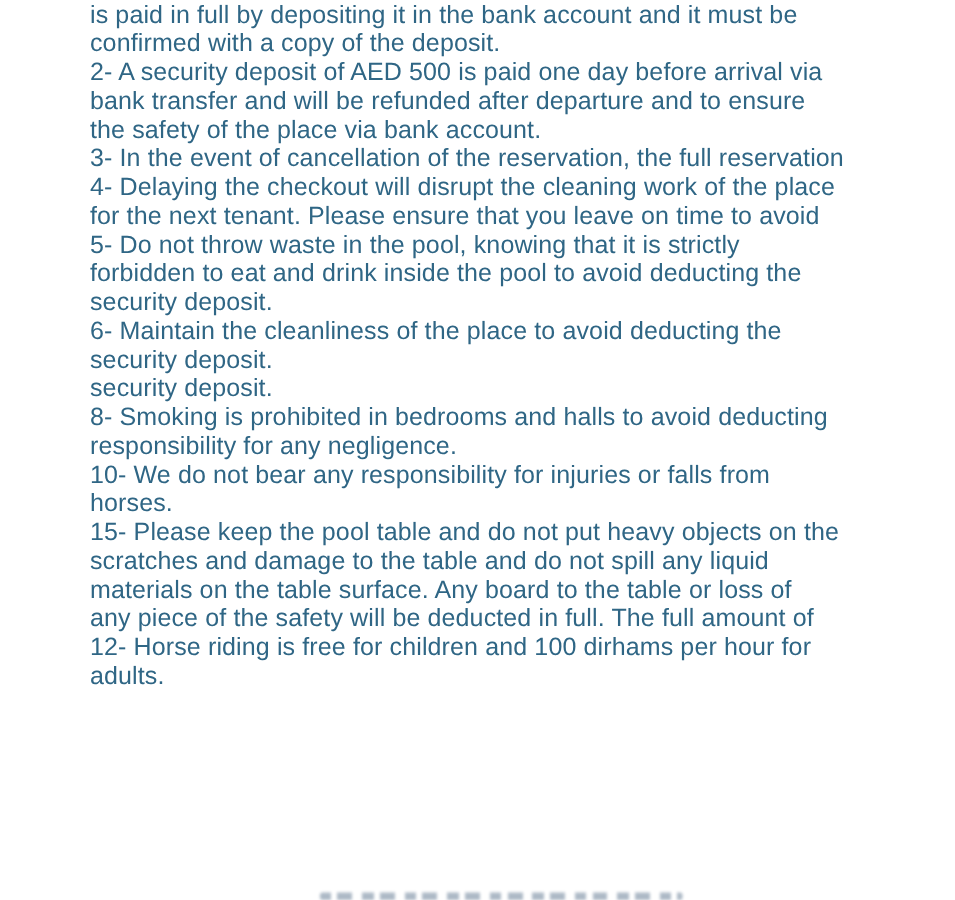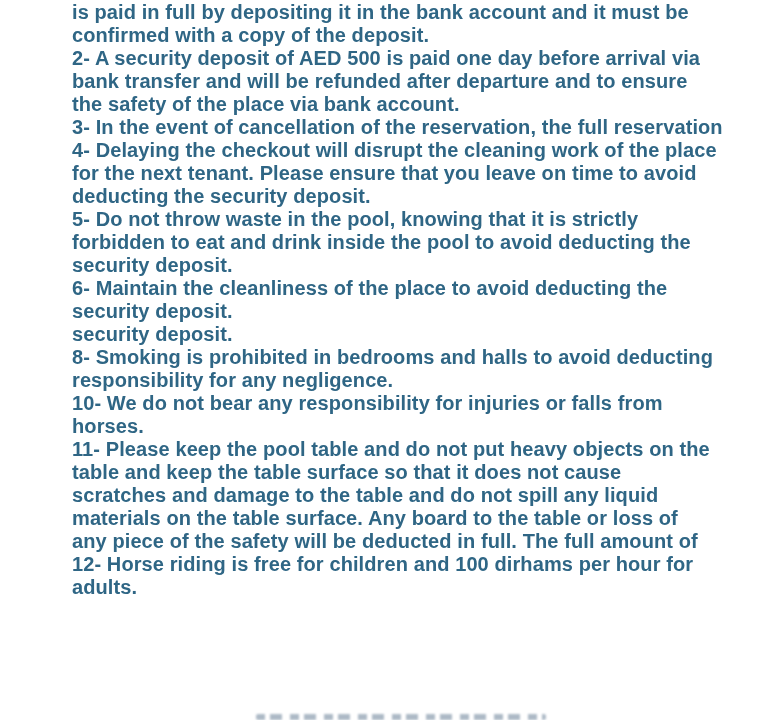--- a/index.html
+++ b/index.html
@@ -15,21 +15,21 @@
     font-family: "Liberation Sans", sans-serif;
   }
   .doc {
     position: absolute;
     top: 1px;
     left: 72px;
     width: 690px;
     color: #2f6685;
     font-size: 20px;
     line-height: 23px;
-    font-weight: 700;
+    font-weight: 400;
     letter-spacing: 0.1px;
   }
   .line {
     white-space: nowrap;
     height: 23px;
   }
   
   .clipped-fragment {
     position: absolute;
     left: 256px;
@@ -53,33 +53,31 @@
 
 <div class="doc" style="color: rgb(47, 102, 133);">
     <div class="line">is paid in full by depositing it in the bank account and it must be</div>
     <div class="line">confirmed with a copy of the deposit.</div>
     <div class="line">2- A security deposit of AED 500 is paid one day before arrival via</div>
     <div class="line">bank transfer and will be refunded after departure and to ensure</div>
     <div class="line">the safety of the place via bank account.</div>
     <div class="line">3- In the event of cancellation of the reservation, the full reservation</div>
     <div class="line">4- Delaying the checkout will disrupt the cleaning work of the place</div>
     <div class="line">for the next tenant. Please ensure that you leave on time to avoid</div>
-    <div class="line">deducting the security deposit.</div>
     <div class="line">5- Do not throw waste in the pool, knowing that it is strictly</div>
     <div class="line">forbidden to eat and drink inside the pool to avoid deducting the</div>
     <div class="line">security deposit.</div>
     <div class="line">6- Maintain the cleanliness of the place to avoid deducting the</div>
     <div class="line">security deposit.</div>
     <div class="line">security deposit.</div>
     <div class="line">8- Smoking is prohibited in bedrooms and halls to avoid deducting</div>
     <div class="line">responsibility for any negligence.</div>
     <div class="line">10- We do not bear any responsibility for injuries or falls from</div>
     <div class="line">horses.</div>
-    <div class="line">11- Please keep the pool table and do not put heavy objects on the</div>
-    <div class="line">table and keep the table surface so that it does not cause</div>
+    <div class="line">15- Please keep the pool table and do not put heavy objects on the</div>
     <div class="line">scratches and damage to the table and do not spill any liquid</div>
     <div class="line">materials on the table surface. Any board to the table or loss of</div>
     <div class="line">any piece of the safety will be deducted in full. The full amount of</div>
     <div class="line">12- Horse riding is free for children and 100 dirhams per hour for</div>
     <div class="line">adults.</div>
   </div>
 
 <div class="clipped-fragment"></div>
 
 </body></html>

